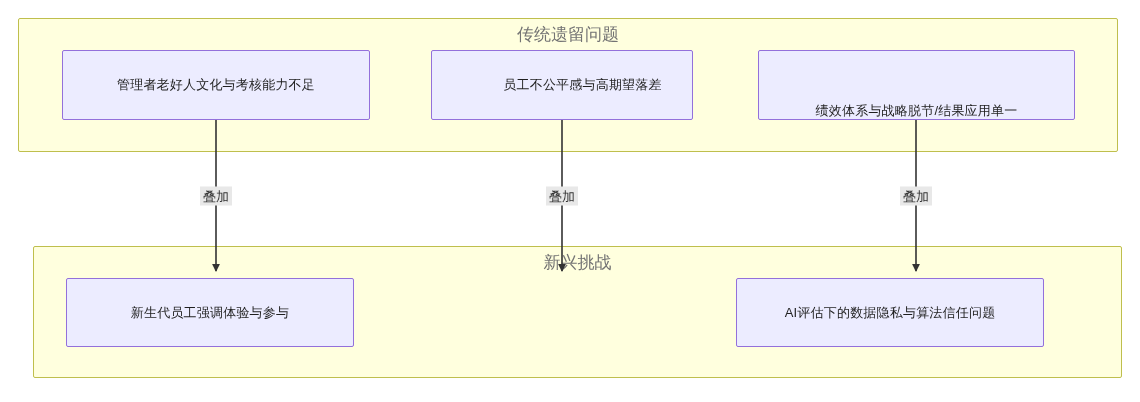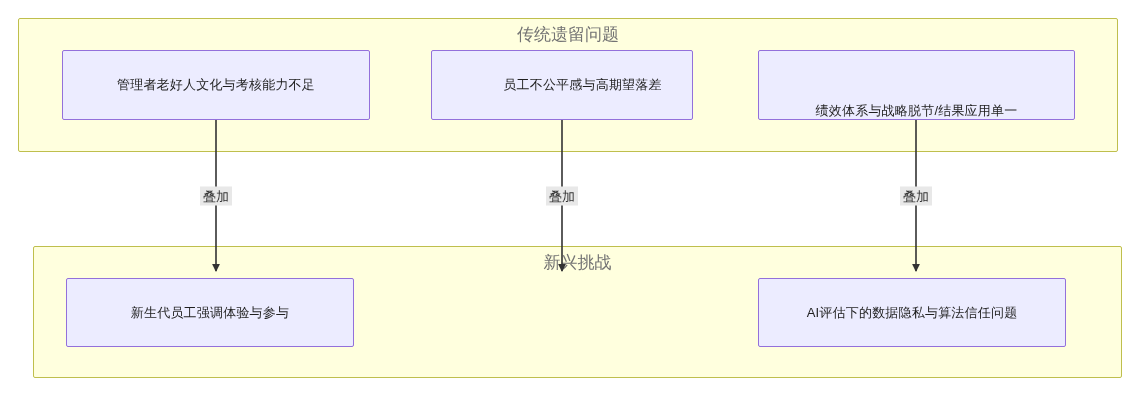--- a/index.html
+++ b/index.html
@@ -107,21 +107,21 @@
 
   <div class="cluster" style="left:33px; top:246px; width:1089px; height:132px;">
     <div class="cluster-label">新兴挑战</div>
   </div>
 
   <div class="node" style="left:66px; top:278px; width:288px; height:69px;">
     <span class="node-label">新生代员工强调体验与参与</span>
   </div>
 
 
-  <div class="node" style="left:758px; top:278px; width:308px; height:69px;">
+  <div class="node" style="left:736px; top:278px; width:308px; height:69px;">
     <span class="node-label">AI评估下的数据隐私与算法信任问题</span>
   </div>
 
   <svg class="edge-svg">
     <defs>
       <marker id="arrowhead" markerWidth="9" markerHeight="9" refX="7" refY="4.5" orient="auto" markerUnits="userSpaceOnUse">
         <path d="M0,0.6 L8,4.5 L0,8.4 z" fill="#333333"></path>
       </marker>
     </defs>
     <path class="edge-path" d="M216,120 L216,271" marker-end="url(#arrowhead)"></path>

